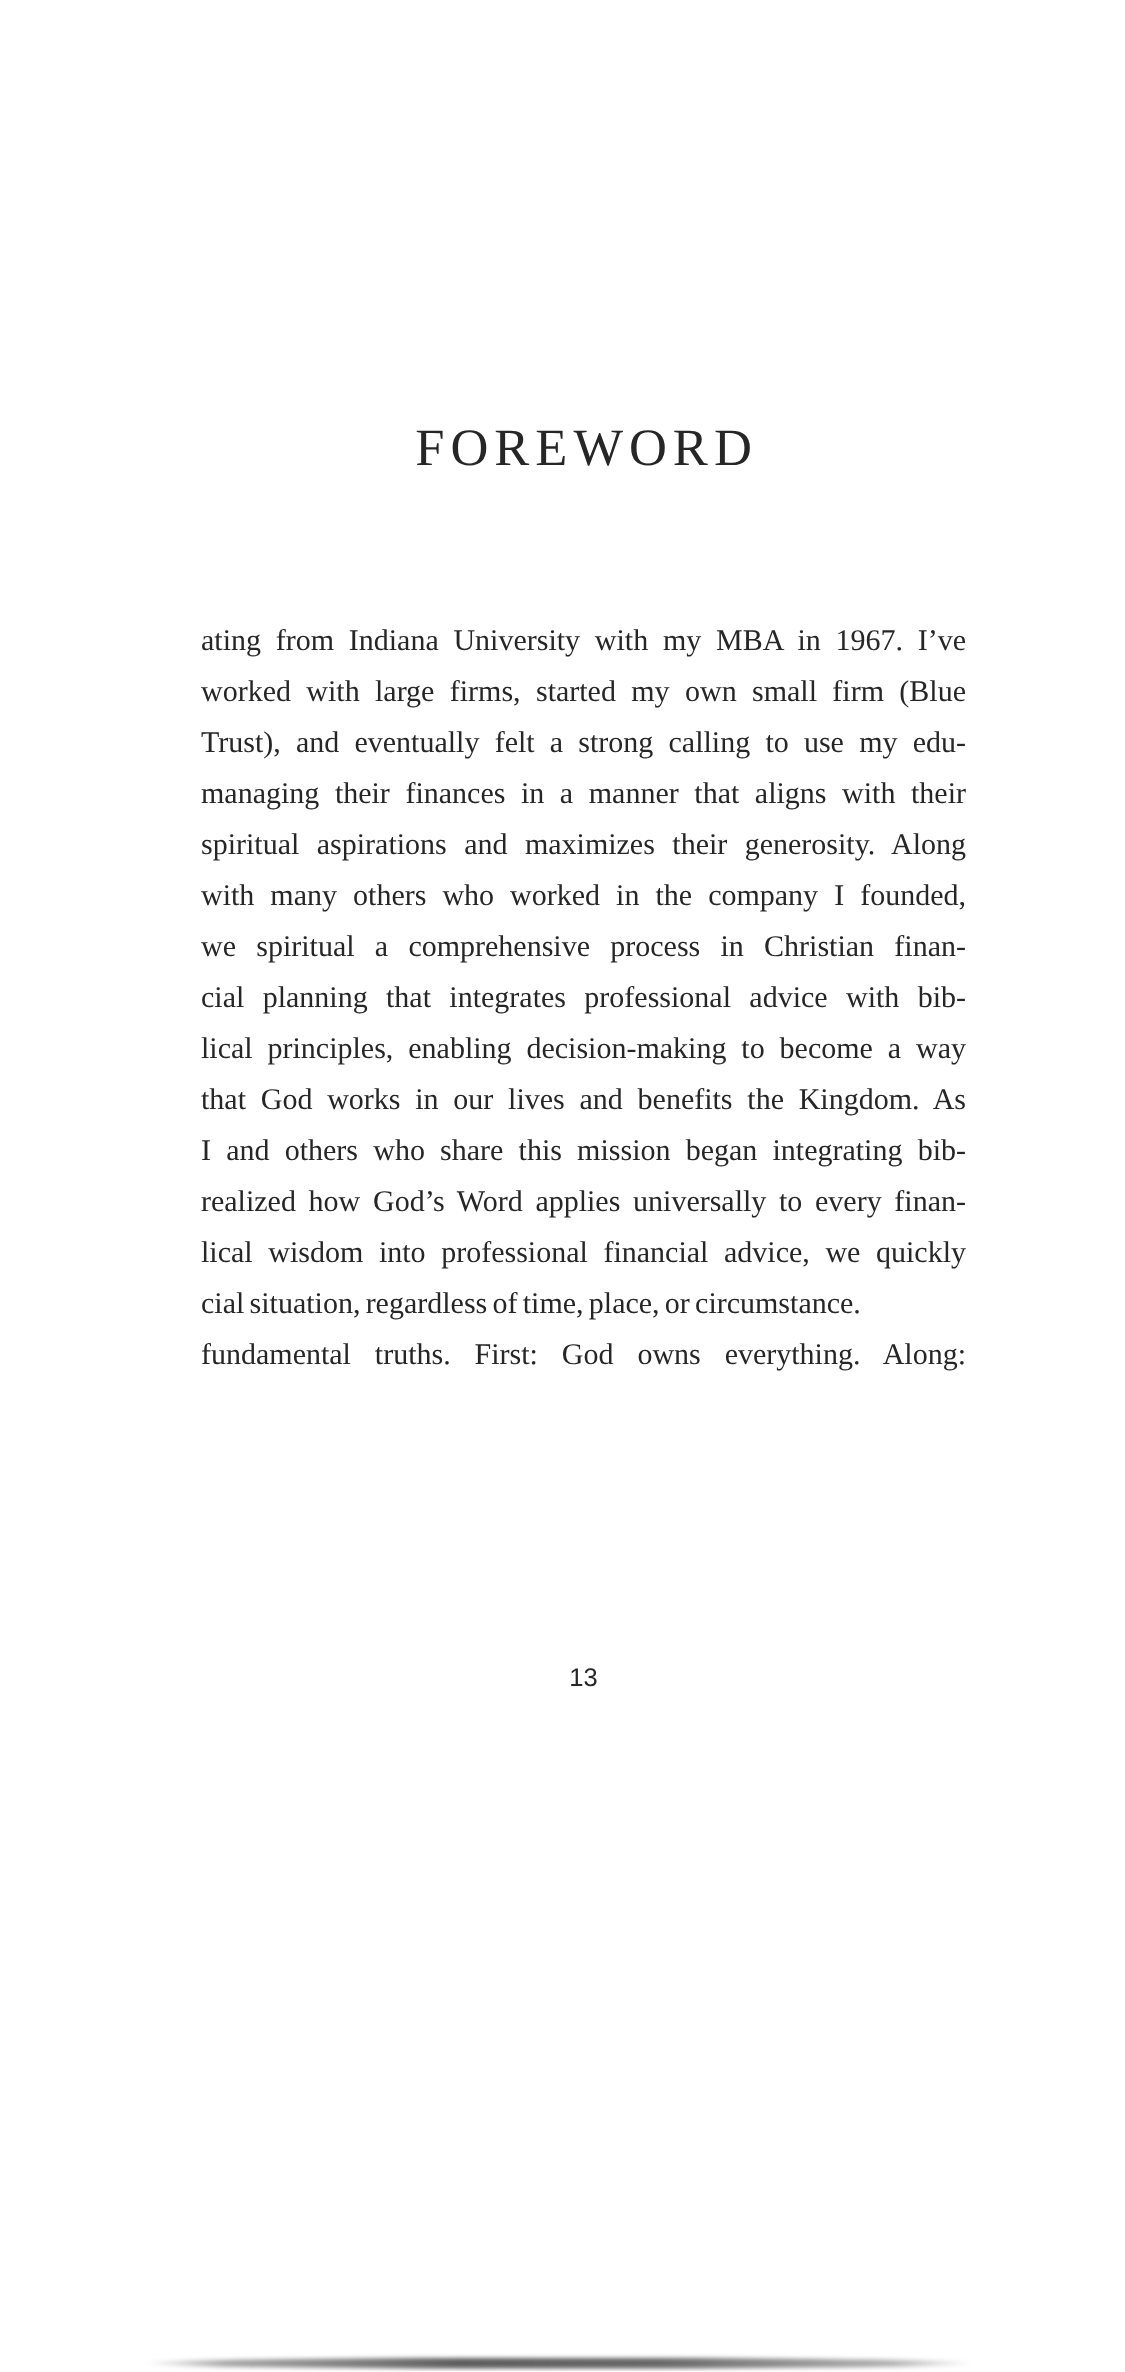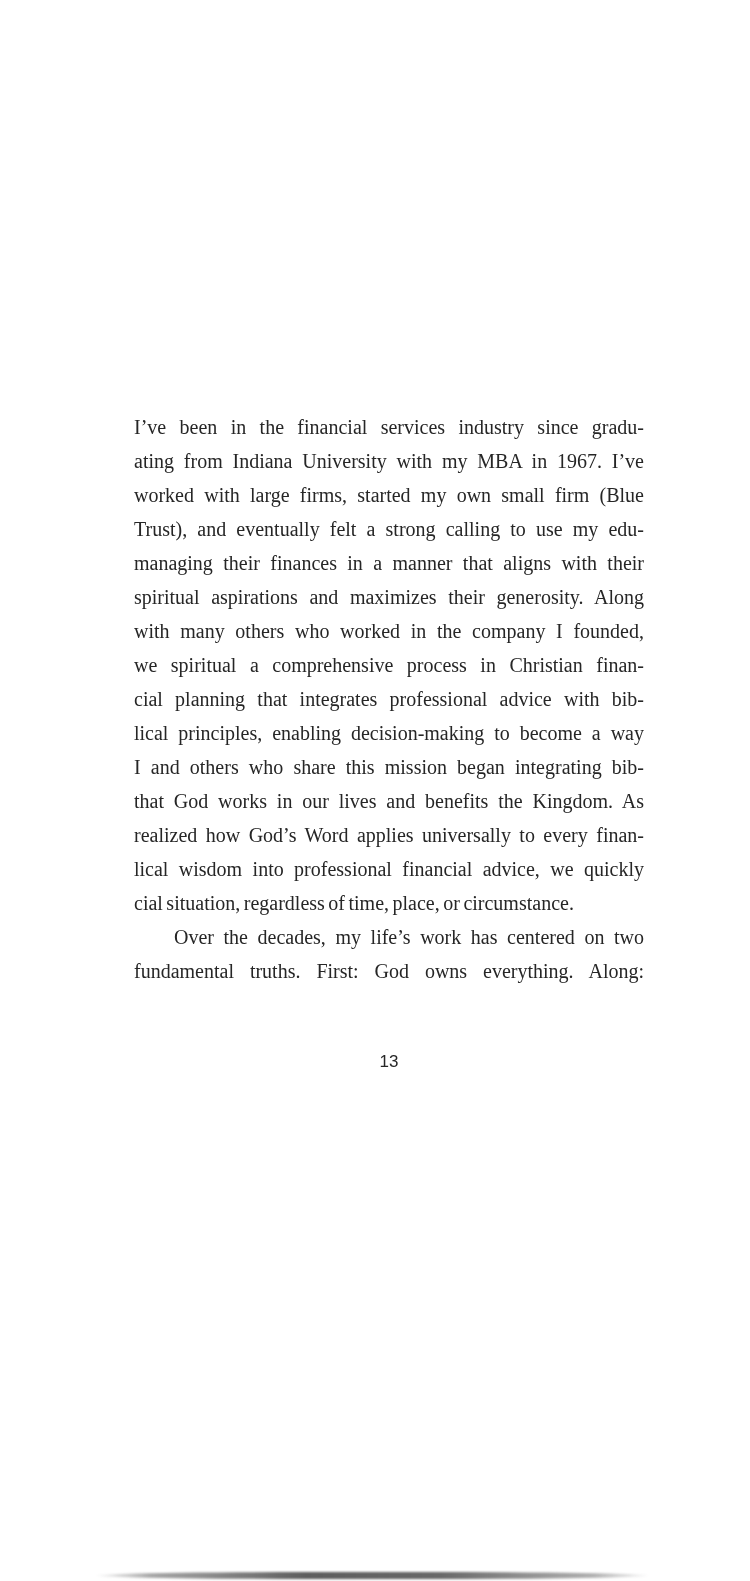--- a/index.html
+++ b/index.html
@@ -47,21 +47,21 @@
   }
   .text-line.no-justify {
     text-align: left;
     text-align-last: left;
   }
   .text-line.indent {
     text-indent: 40px;
   }
   .folio {
     position: absolute;
-    top: 1053px;
+    top: 1110px;
     left: 134px;
     width: 510px;
     text-align: center;
     font-family: "Liberation Sans", sans-serif;
     font-size: 17px;
     line-height: 17px;
     color: var(--ink, #262626);
   }
   .edge-shadow {
     position: absolute;
@@ -78,38 +78,37 @@
       rgba(60,60,60,0.4) 90%,
       rgba(70,70,70,0) 100%);
     filter: blur(1.3px);
   }
 </style>
 </head>
 <body>
 
 <div class="page">
 
+  <h1 class="chapter-title">FOREWORD</h1>
 
   <div class="text-block">
-      <p class="text-line">I’ve been in the financial services industry since gradu-</p>
       <p class="text-line">ating from Indiana University with my MBA in 1967. I’ve</p>
       <p class="text-line">worked with large firms, started my own small firm (Blue</p>
       <p class="text-line">Trust), and eventually felt a strong calling to use my edu-</p>
       <p class="text-line">managing their finances in a manner that aligns with their</p>
       <p class="text-line">spiritual aspirations and maximizes their generosity. Along</p>
       <p class="text-line">with many others who worked in the company I founded,</p>
       <p class="text-line">we spiritual a comprehensive process in Christian finan-</p>
       <p class="text-line">cial planning that integrates professional advice with bib-</p>
       <p class="text-line">lical principles, enabling decision-making to become a way</p>
+      <p class="text-line">that God works in our lives and benefits the Kingdom. As</p>
       <p class="text-line">I and others who share this mission began integrating bib-</p>
-      <p class="text-line">that God works in our lives and benefits the Kingdom. As</p>
       <p class="text-line">realized how God’s Word applies universally to every finan-</p>
       <p class="text-line">lical wisdom into professional financial advice, we quickly</p>
       <p class="text-line no-justify">cial situation, regardless of time, place, or circumstance.</p>
-      <p class="text-line indent">Over the decades, my life’s work has centered on two</p>
       <p class="text-line">fundamental truths. First: God owns everything. Along:</p>
     </div>
 
   <div class="folio">13</div>
 
   <div class="edge-shadow"></div>
 
 </div>
 
 </body></html>

